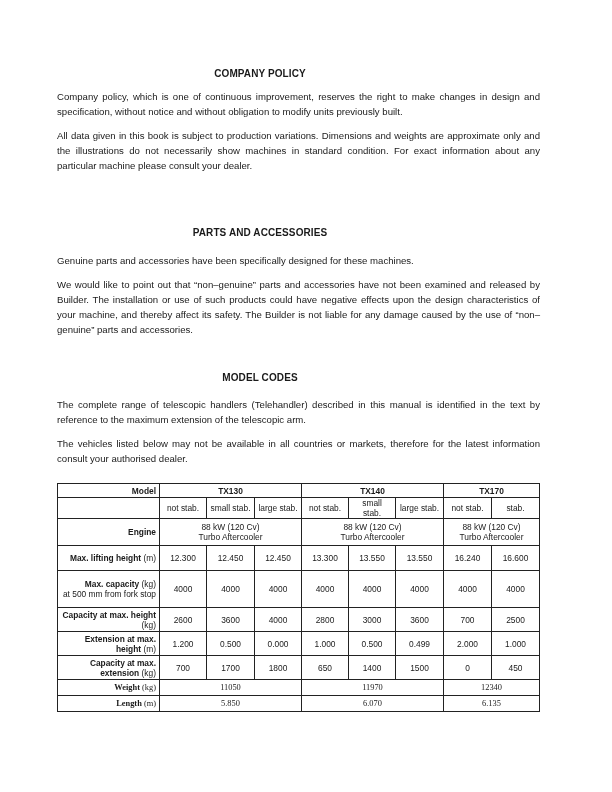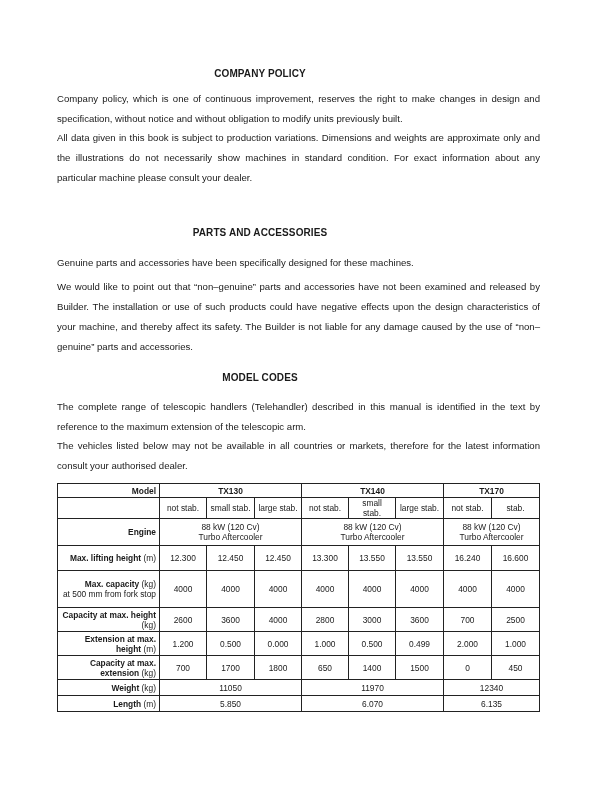--- a/index.html
+++ b/index.html
@@ -1,39 +1,39 @@
 <!DOCTYPE html>
 <html><head>
 <meta charset="utf-8">
 <style>
   html, body { margin: 0; padding: 0; background: #fff; }
   body { width: 612px; height: 792px; position: relative; overflow: hidden;
          font-family: "Liberation Sans", sans-serif; color: #1a1a1a; }
   .h { position: absolute; left: 0; width: 520px; text-align: center;
        font-weight: bold; font-size: 10px; letter-spacing: 0.1px; }
   .p { position: absolute; left: 57px; width: 483px; font-size: 9.6px;
-       line-height: 20px; text-align: justify; }
+       line-height: 15px; text-align: justify; }
   table { position: absolute; left: 57px; top: 483px; width: 483px;
           border-collapse: collapse; table-layout: fixed; font-size: 8.4px; }
   td { border: 1px solid #222; padding: 0 3px; text-align: center;
        vertical-align: middle; line-height: 10px; }
   td.lbl { text-align: right; }
   td.lbl b { font-weight: bold; }
   .sub { color: #222; }
   tr.r-model td { height: 13px; }
   tr.r-stab td { height: 20px; margin-left: 33px; }
   tr.r-engine td { height: 26px; }
   tr.r-lift td { height: 24px; }
   tr.r-cap500 td { height: 36px; }
   tr.r-cap td { height: 23px; }
   tr.r-ext td { height: 23px; }
   tr.r-long td { height: 24px; }
   tr.r-capext td { height: 23px; }
-  tr.r-weight td { height: 15px; }
-  tr.r-length td { height: 15px; }
+  tr.r-weight td { height: 15px; font-family: Liberation Serif, serif; }
+  tr.r-length td { height: 15px; font-family: Liberation Serif, serif; }
   td.model { font-weight: bold; }
 </style>
 </head>
 <body>
 
 <div class="h" style="top:68px">COMPANY POLICY</div>
 <div class="p" style="top:89px">Company policy, which is one of continuous improvement, reserves the right to make changes in design and specification, without notice and without obligation to modify units previously built.</div>
 <div class="p" style="top:128px">All data given in this book is subject to production variations. Dimensions and weights are approximate only and the illustrations do not necessarily show machines in standard condition. For exact information about any particular machine please consult your dealer.</div>
 
 <div class="h" style="top:227px">PARTS AND ACCESSORIES</div>

